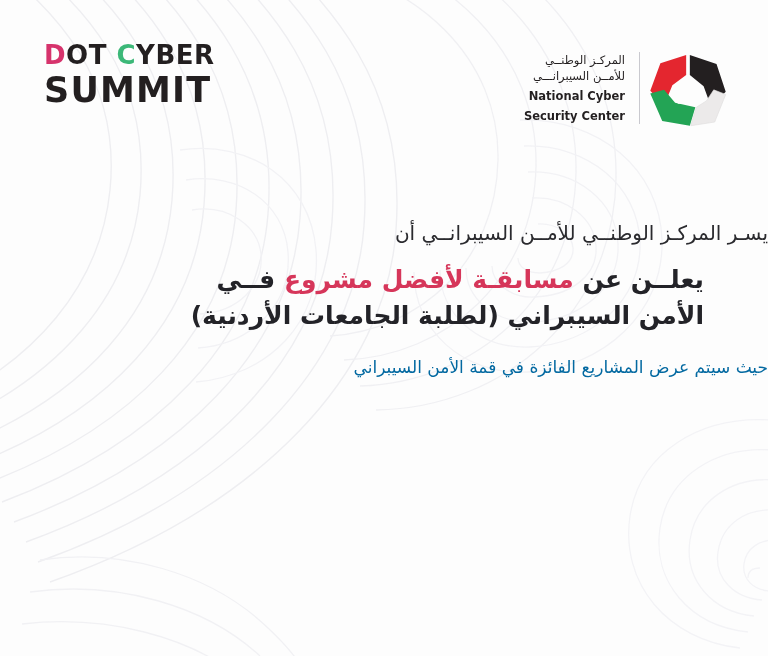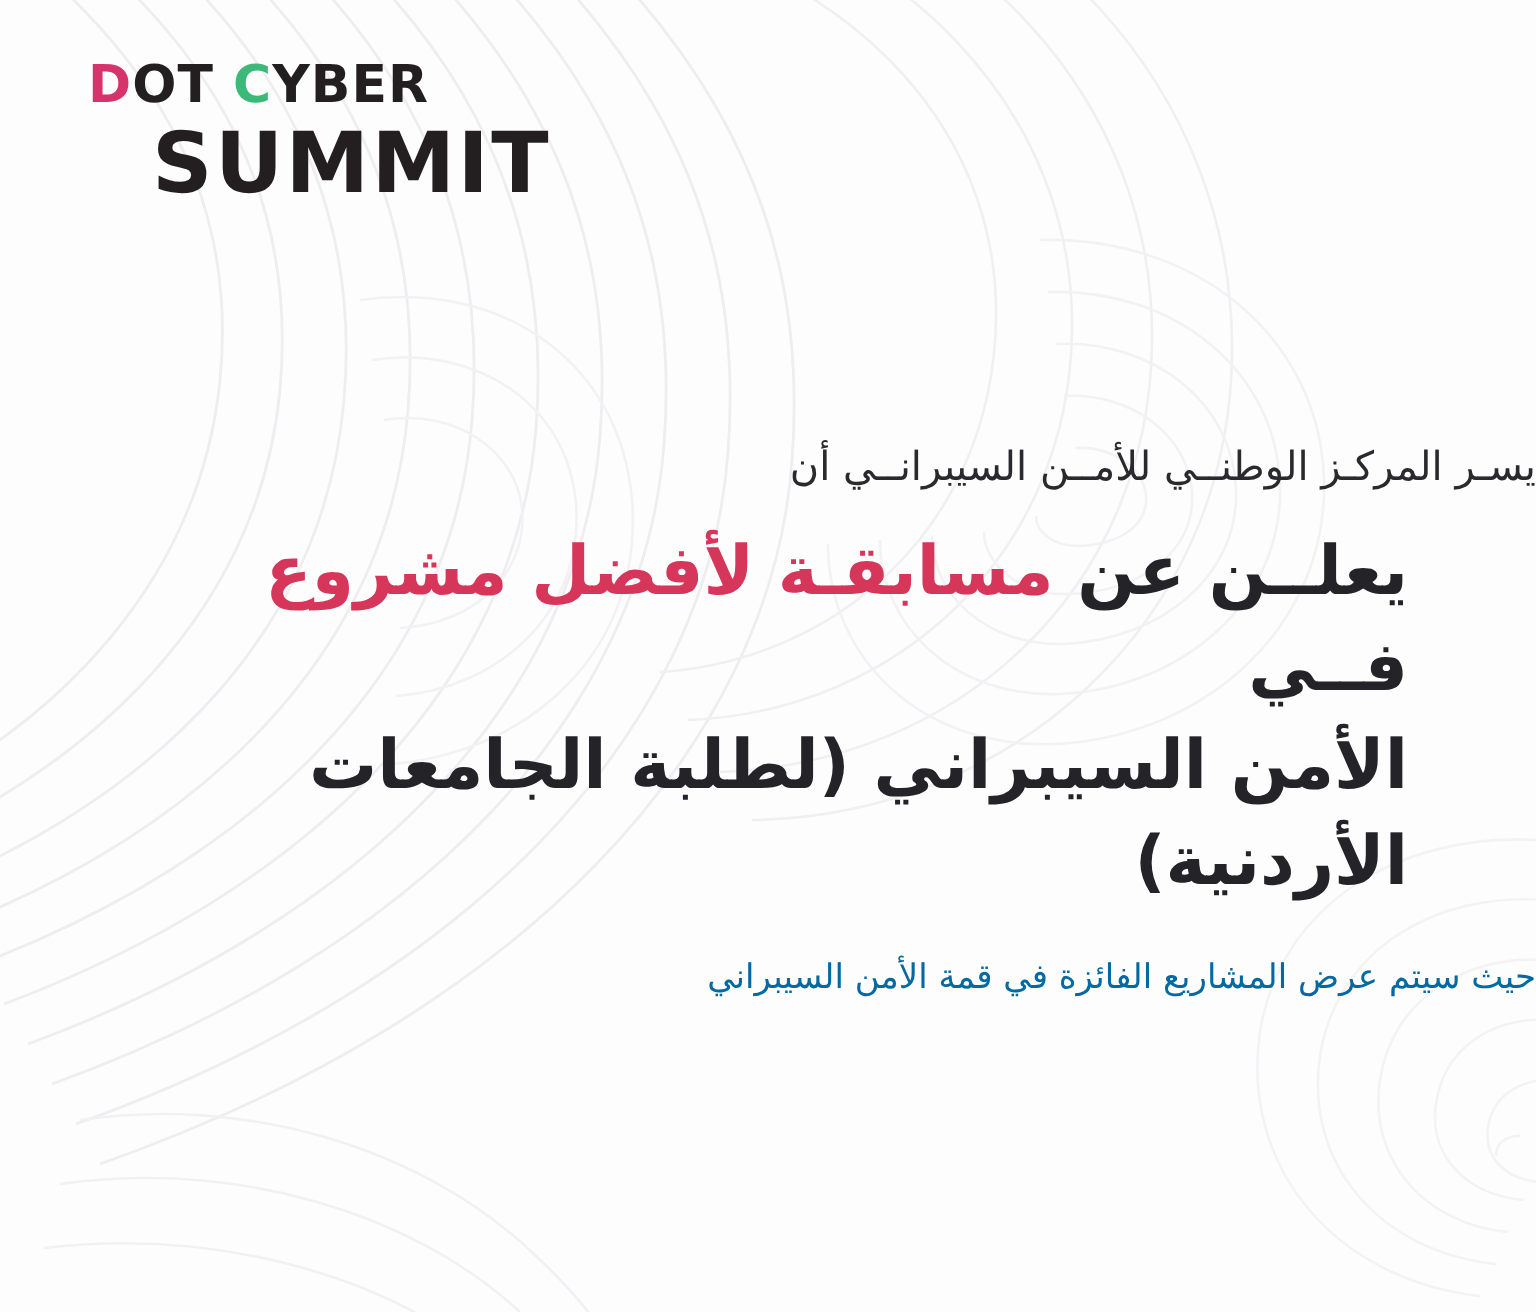--- a/index.html
+++ b/index.html
@@ -23,21 +23,21 @@
     inset: 0;
     width: 768px;
     height: 656px;
     pointer-events: none;
     z-index: 0;
   }
 
   
   .header {
     position: absolute;
-    top: 0; left: 0;
+    top: 12px; left: 0;
     width: 768px;
     height: 130px;
     z-index: 3;
   }
 
   
   .summit-logo {
     position: absolute;
     left: 44px;
     top: 30px;
@@ -48,28 +48,27 @@
     font-size: 26px;
     font-weight: 700;
     letter-spacing: 0.5px;
     line-height: 1;
     white-space: nowrap;
     color: #231f20;
   }
   .summit-line1 .pink { color: #d6336c; }
   .summit-line1 .green { color: #3cb878; }
   .summit-line2 {
-    font-size: 42px;
+    font-size: 35px;
     font-weight: 700;
     letter-spacing: 1.2px;
     line-height: 1;
     margin-top: 5px;
     color: #231f20;
     white-space: nowrap;
-    margin-left: 32px;
   }
 
   
   .ncsc-lockup {
     position: absolute;
     right: 22px;
     top: 30px;
     display: flex;
     flex-direction: row-reverse;
     align-items: center;
@@ -120,21 +119,21 @@
   }
   .msg-kicker {
     font-size: 20px;
     color: #2a2a2e;
     line-height: 1.5;
     font-weight: 400;
     letter-spacing: 0;
     margin-bottom: 14px;
   }
   .msg-headline {
-    font-size: 34px;
+    font-size: 25px;
     font-weight: 700;
     color: #232328;
     line-height: 1.42;
     letter-spacing: 0;
     max-width: 640px;
     margin: 0 auto;
   }
   .msg-headline .accent { color: #d6365a; }
   .msg-footnote {
     font-size: 17px;
@@ -195,20 +194,46 @@
     </g>
   </svg>
 
   <div class="header">
 
     <div class="summit-logo">
       <div class="summit-line1"><span class="pink">D</span><span>OT </span><span class="green">C</span><span>YBER</span></div>
       <div class="summit-line2">SUMMIT</div>
     </div>
 
+    <div class="ncsc-lockup">
+
+      <svg class="ncsc-star" viewBox="0 0 100 100" aria-hidden="true">
+
+        <g transform="translate(50,50)">
+
+          <path d="M -2,-36 L -30,-27 L -41,3 L -26,19 L -17,-3 L -2,-14 Z" fill="#e4262f"></path>
+
+          <path d="M 2,-36 L 31,-26 L 41,4 L 25,20 L 17,-2 L 2,-14 Z" fill="#231f20"></path>
+
+          <path d="M -41,6 L -28,36 L 2,41 L 8,21 L -14,16 L -26,2 Z" fill="#23a455"></path>
+
+          <path d="M 41,7 L 29,37 L 3,41 L 9,21 L 20,14 L 28,2 Z" fill="#eceaea" stroke="#e0dede" stroke-width="0.7"></path>
+
+          <path d="M 0,-13 L 15,-2 L 9,17 L -11,17 L -17,-2 Z" fill="#fdfdfd"></path>
+        </g>
+      </svg>
+
+      <div class="ncsc-text">
+        <div class="ncsc-ar">المركـز الوطنــي</div>
+        <div class="ncsc-ar">للأمــن السيبرانـــي</div>
+        <div class="ncsc-en">National Cyber</div>
+        <div class="ncsc-en">Security Center</div>
+      </div>
+
+    </div>
   </div>
 
   <div class="message">
 
     <div class="msg-kicker">يسـر المركـز الوطنــي للأمــن السيبرانــي أن</div>
 
     <div class="msg-headline">
       <span>يعلــن عن </span><span class="accent">مسابقـة لأفضل مشروع</span><span> فــي</span>
       <div>الأمن السيبراني (لطلبة الجامعات الأردنية)</div>
     </div>

